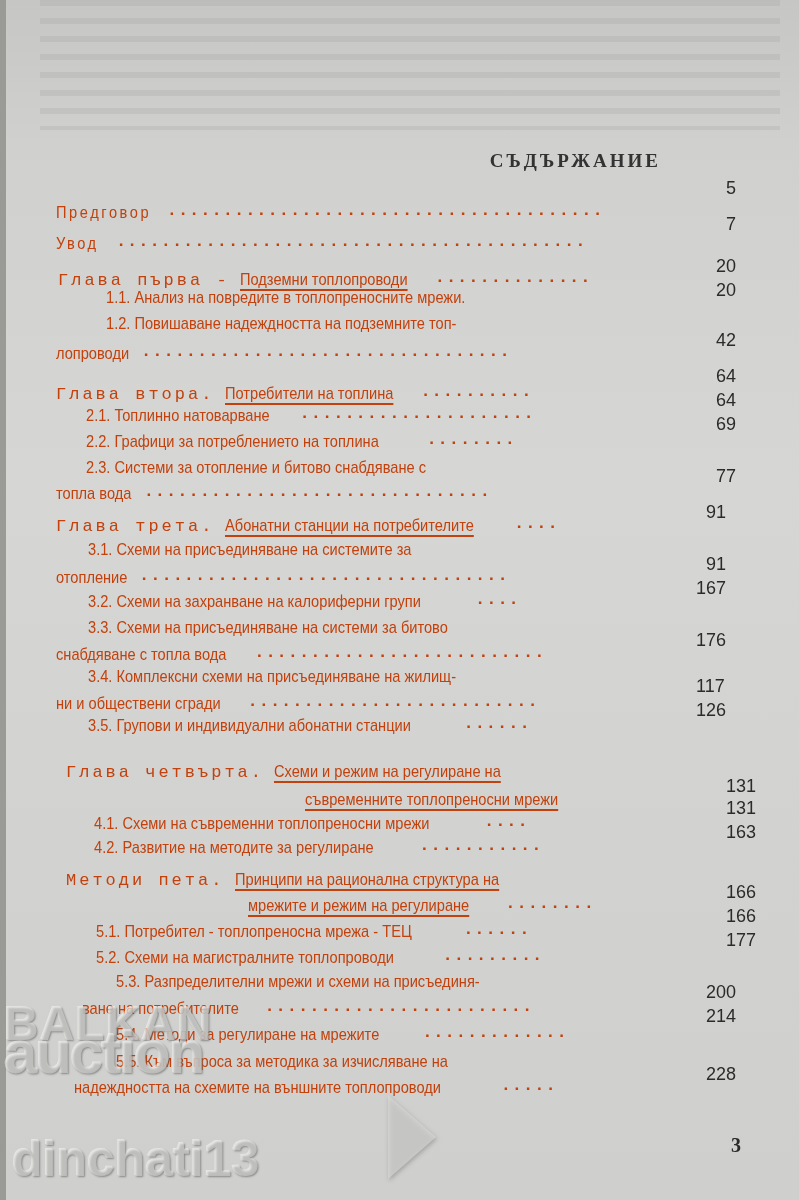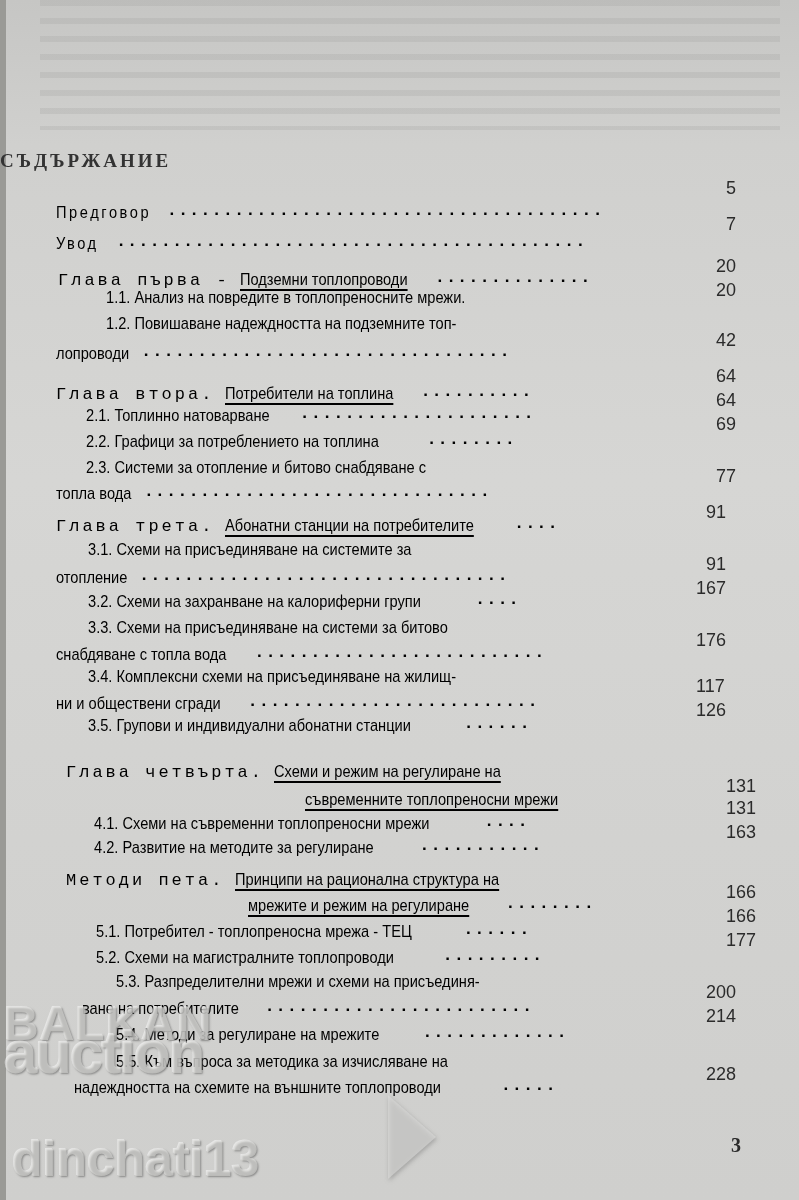--- a/index.html
+++ b/index.html
@@ -6,24 +6,24 @@
   body {
     width: 799px; height: 1200px; overflow: hidden; position: relative;
     background: linear-gradient(180deg, #c6c6c4 0%, #d0d0ce 12%, #d6d6d4 40%, #d2d2d0 70%, #cfcfcd 100%);
     font-family: "Liberation Mono", "DejaVu Sans Mono", monospace;
     color: #2a2a2a;
   }
   .page-edge { position: absolute; left: 0; top: 0; width: 6px; height: 1200px; background: #9a9a96; }
   .bleed { position: absolute; left: 40px; top: 0; width: 740px; height: 130px;
     background: repeating-linear-gradient(180deg, rgba(160,160,158,0.25) 0 6px, transparent 6px 18px); }
   .title {
-    position: absolute; top: 150px; left: 0; width: 661px; text-align: left;
+    position: absolute; top: 150px; left: 0; width: 661px; text-align: right;
     font-family: "Liberation Serif", "DejaVu Serif", serif; font-size: 19px; letter-spacing: 3px; font-weight: bold; color: #333;
   }
-  .row { position: absolute; font-size: 17px; white-space: nowrap; color: #000000; }
+  .row { position: absolute; font-size: 17px; white-space: nowrap; color: #c2410c; }
   .dots { letter-spacing: 1px; font-weight: bold; }
   .page-num { position: absolute; font-family: "Liberation Sans Narrow", "Liberation Sans", sans-serif; font-size: 18px; color: #2b2b2b; }
   .spaced { letter-spacing: 3px; }
   .ul { text-decoration: underline; text-decoration-thickness: 2px; text-underline-offset: 4px; }
   .sans { font-family: "Liberation Sans", sans-serif; transform: scaleX(0.86); transform-origin: left; display: inline-block; }
   .folio { position: absolute; left: 731px; top: 1134px; font-family: "Liberation Serif", serif; font-size: 20px; font-weight: bold; }
   .wm { position: absolute; font-family: "Liberation Sans", sans-serif; font-weight: bold;
     color: rgba(225,225,223,0.55); text-shadow: 1px 1px 2px rgba(90,90,90,0.6), -1px -1px 0 rgba(255,255,255,0.5); }
   .wm-tri { position: absolute; left: 388px; top: 1095px; width: 0; height: 0;
     border-top: 42px solid transparent; border-bottom: 42px solid transparent; border-left: 48px solid rgba(220,220,218,0.6);

